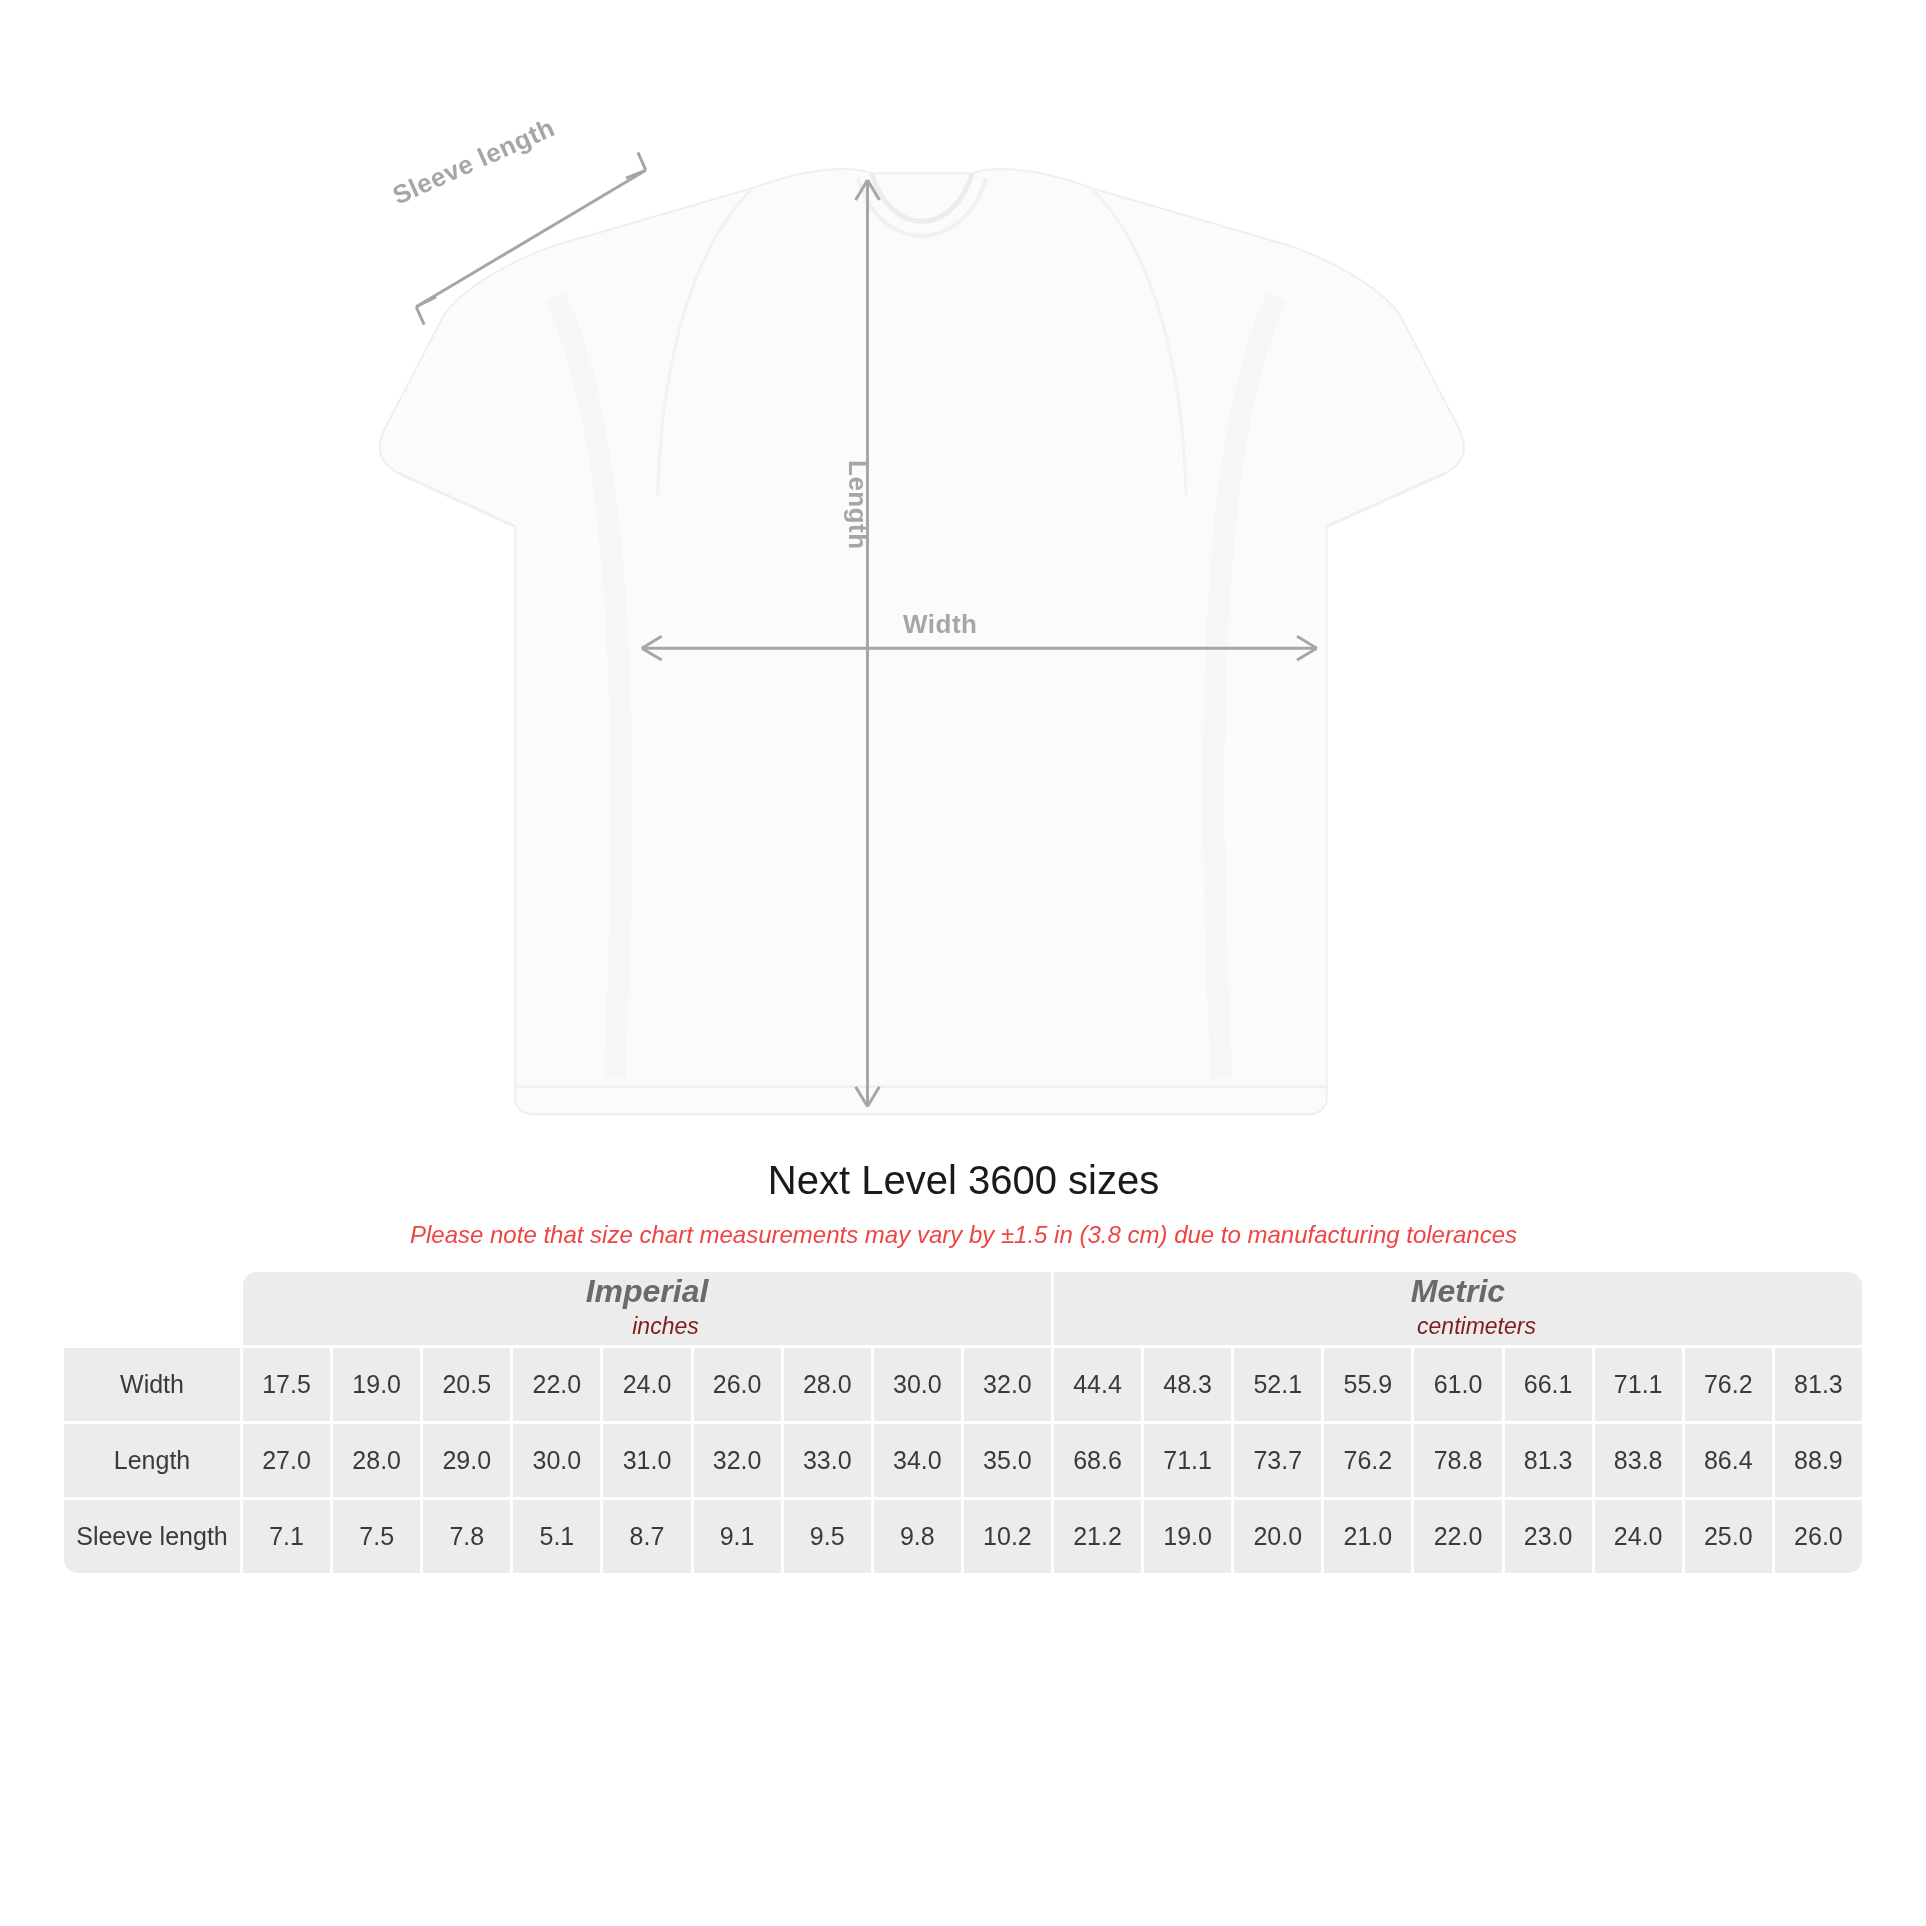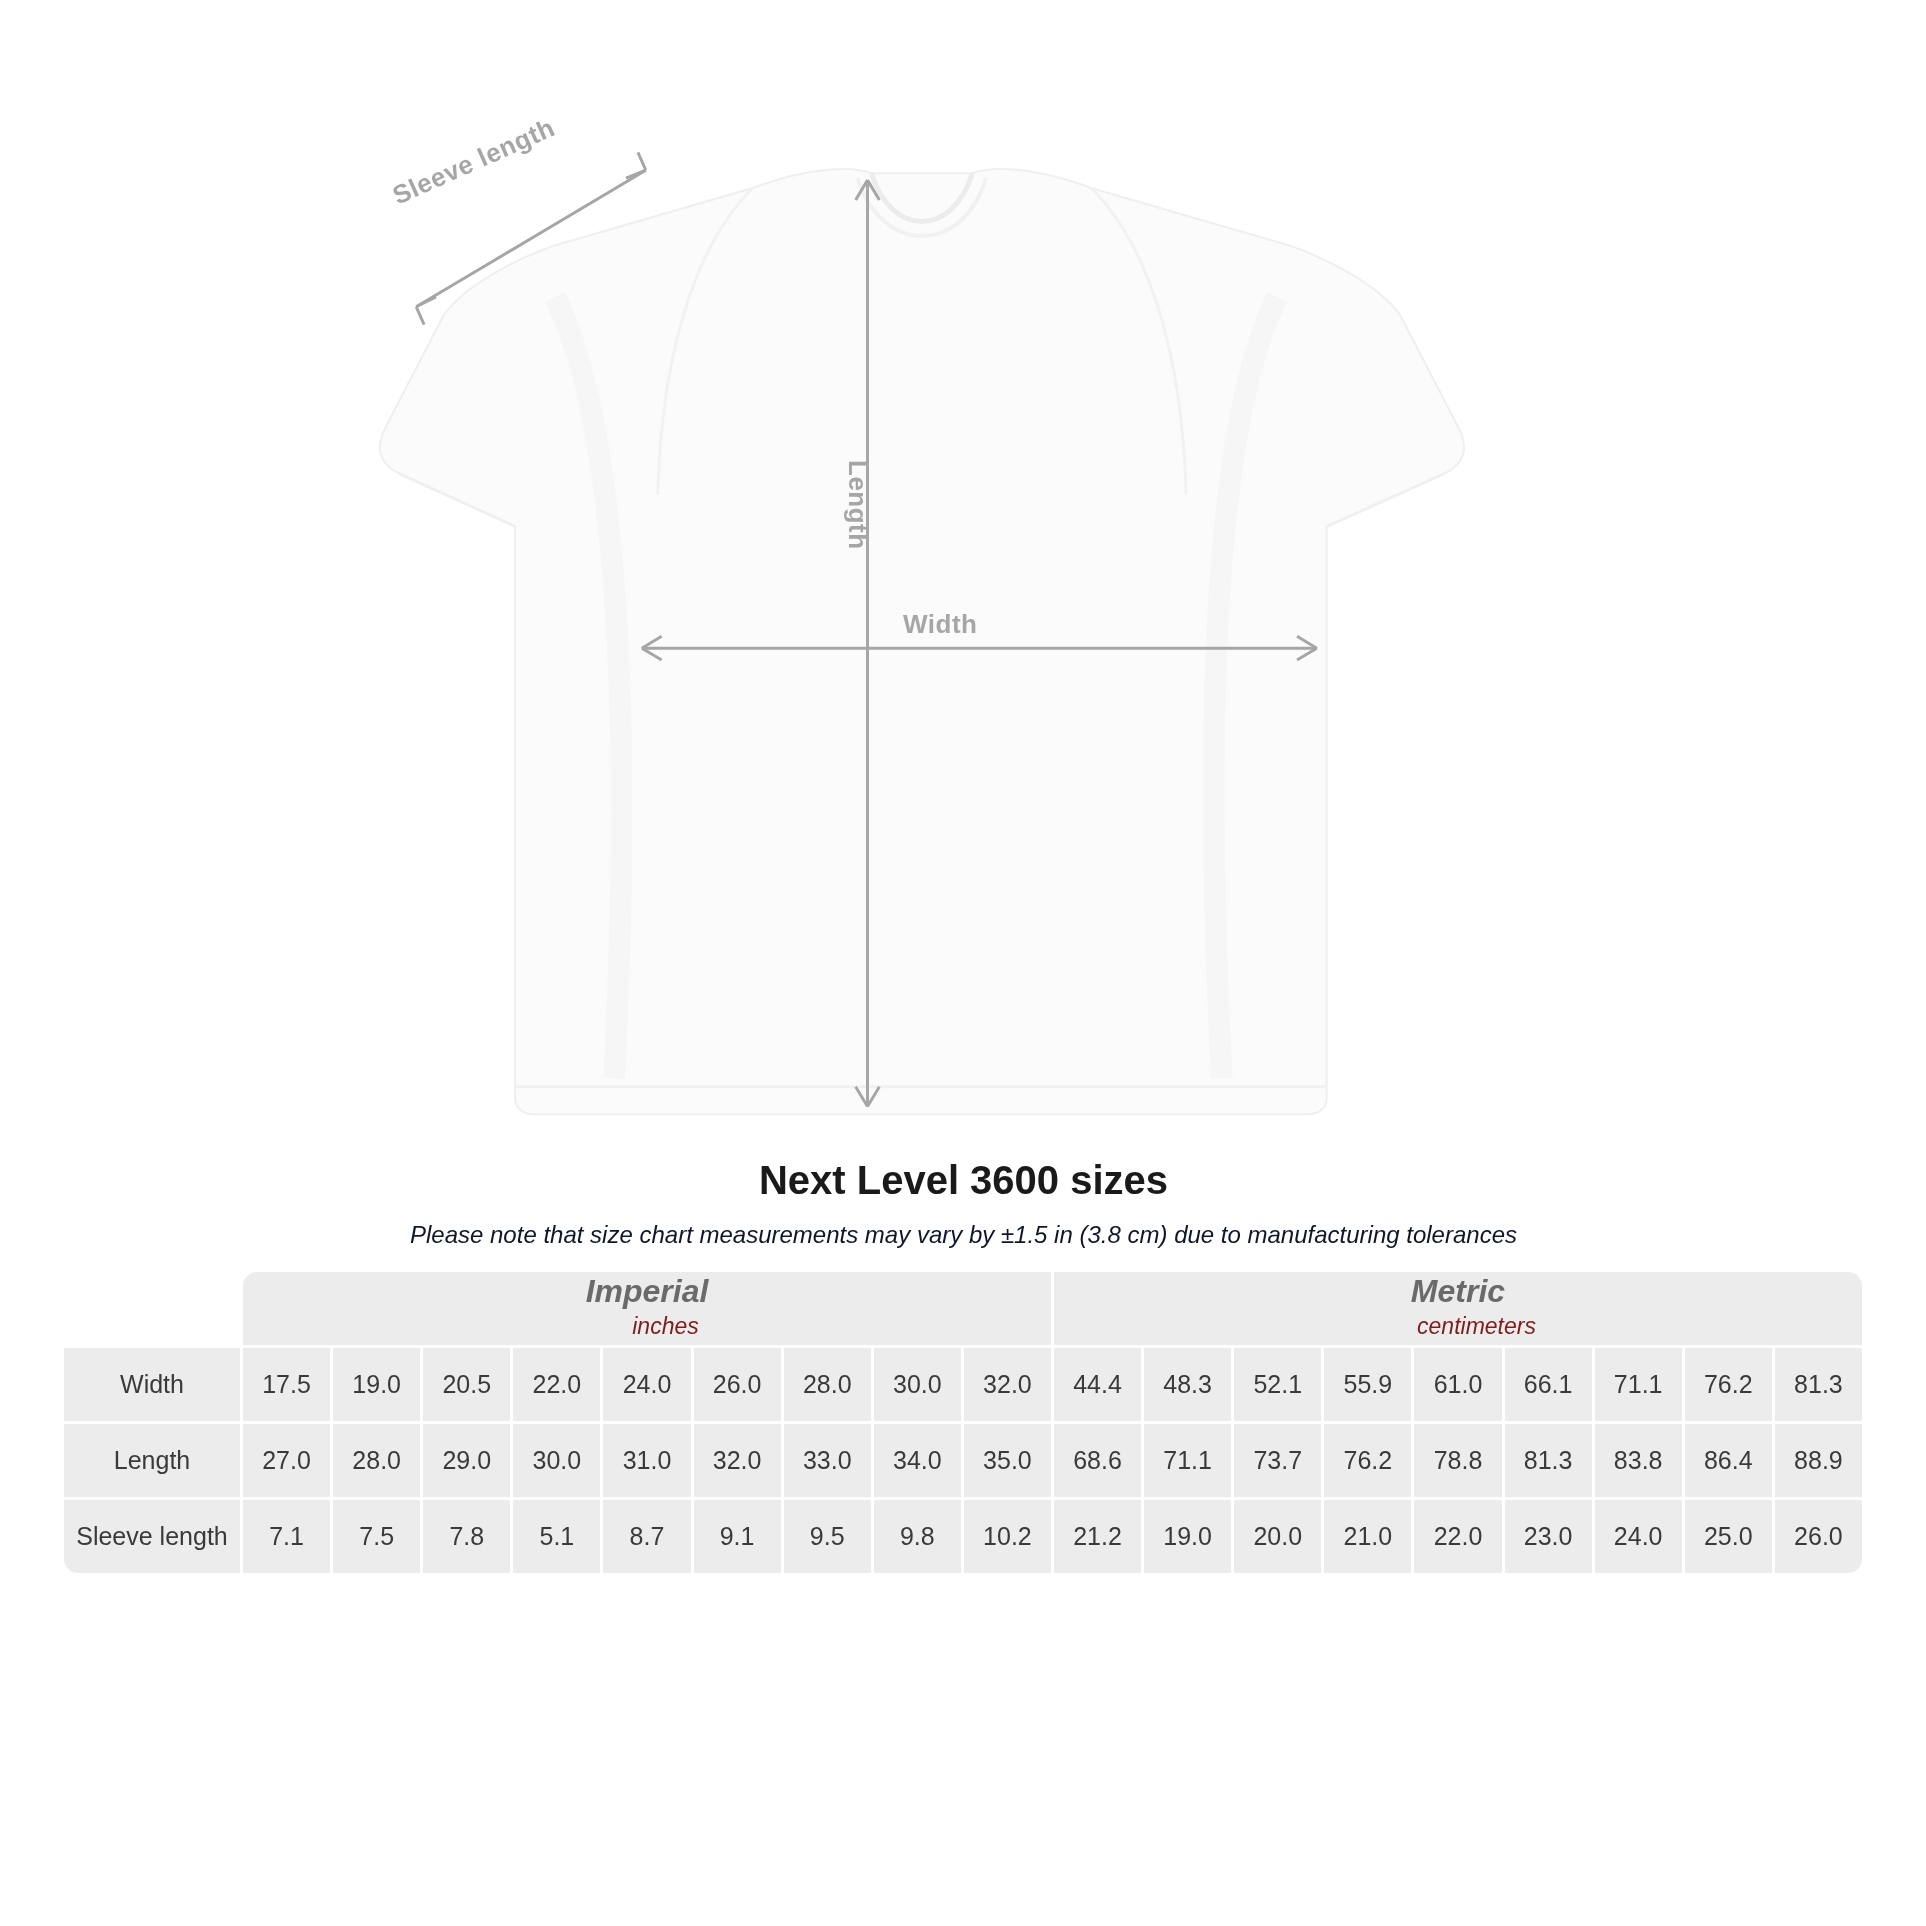--- a/index.html
+++ b/index.html
@@ -51,28 +51,28 @@
     top: 609px;
   }
 
   
   .title-block {
     text-align: center;
     margin-top: 10px;
   }
   .chart-title {
     font-size: 40px;
-    font-weight: bold;
+    font-weight: normal;
     color: #1a1a1a;
     margin: 0 0 18px 0;
   }
   .chart-note {
     font-size: 24px;
     font-style: italic;
-    color: #0f172a;
+    color: #ef4444;
     margin: 0;
   }
 
   
   .table-wrap {
     margin: 20px 61px 0 61px;
   }
   table.size-table {
     border-collapse: separate;
     border-spacing: 3px;

